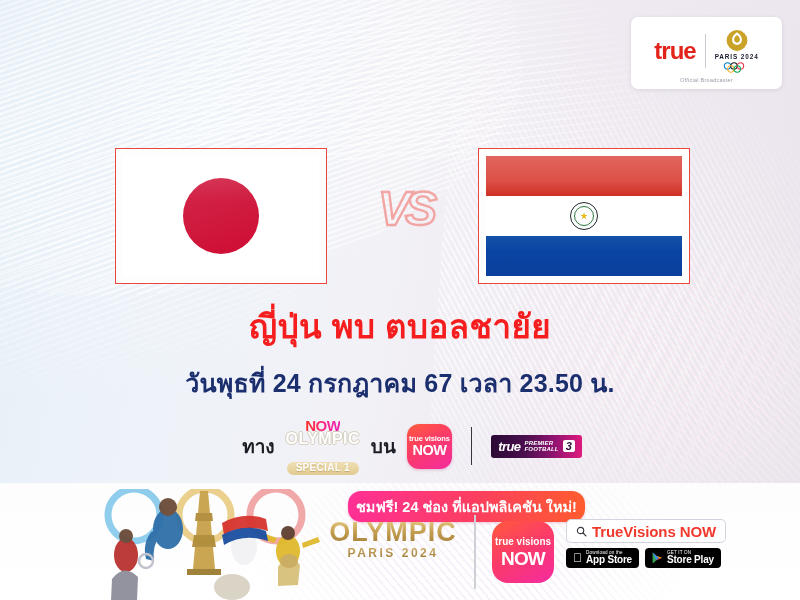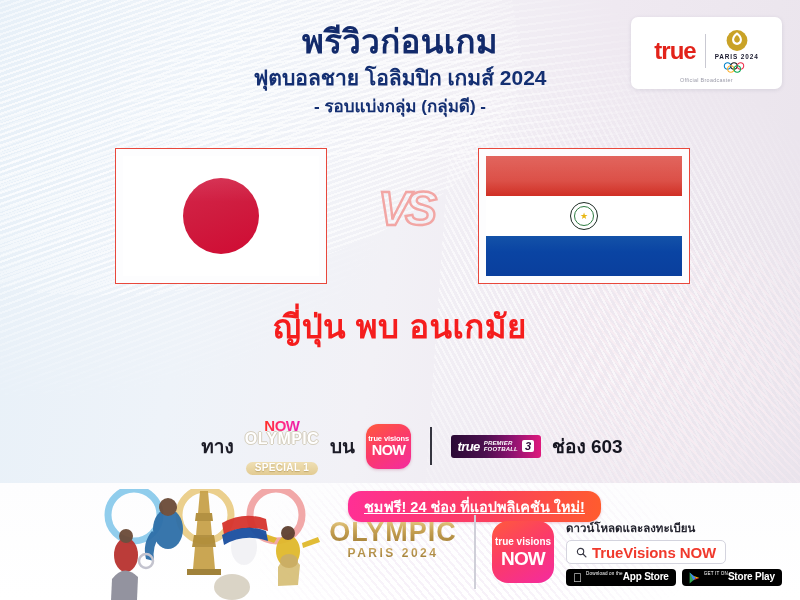--- a/index.html
+++ b/index.html
@@ -201,24 +201,23 @@
     background:repeating-linear-gradient(50deg,rgba(255,255,255,0) 0px,rgba(255,255,255,0) 4px,rgba(246,240,248,.9) 4px,rgba(246,240,248,.9) 6px);
     -webkit-mask-image:radial-gradient(ellipse at 50% 60%,#000 30%,transparent 75%);
             mask-image:radial-gradient(ellipse at 50% 60%,#000 30%,transparent 75%);
   }
   .collage{position:absolute;left:82px;bottom:0;width:255px;height:117px;}
   .collage-rings{position:absolute;left:18px;top:6px;width:210px;height:62px;opacity:.85;}
 
   .free-pill{
     position:absolute;left:348px;top:8px;
     background:linear-gradient(92deg,#ff2f95 0%,#fb3f5e 55%,#ff5c2e 100%);
-    border-radius:13px;padding:4px 16px;
+    border-radius:13px;padding:4px 8px;
     font-size:14.5px;font-weight:bold;color:#fff;white-space:nowrap;
     box-shadow:0 1px 3px rgba(200,60,110,.28);
-    text-decoration:underline;
   }
   .olympic-games{
     position:absolute;left:318px;top:36px;width:150px;text-align:center;line-height:1;
   }
   .og-l1,.og-l2{
     font-size:27px;font-weight:bold;letter-spacing:1px;
     background:linear-gradient(180deg,#e8cd88 0%,#c6a052 45%,#9f7b33 100%);
     -webkit-background-clip:text;background-clip:text;color:transparent;
   }
   .og-l2{margin-top:-3px;}
@@ -241,21 +240,21 @@
     display:inline-flex;align-items:center;gap:5px;
     border:1.4px solid #d4d4de;border-radius:5px;padding:2.5px 9px;background:#fff;
   }
   .mag{width:11px;height:11px;}
   .search-txt{font-size:15px;font-weight:bold;color:#f0392c;letter-spacing:-.1px;}
   .store-row{display:flex;gap:6px;margin-top:5px;}
   .store-badge{
     display:flex;align-items:center;gap:4px;background:#000;border-radius:4px;
     padding:2.5px 7px;
   }
-  .sb-txt{display:flex;line-height:1.05;}
+  .sb-txt{display:flex;flex-direction:column;line-height:1.05;}
   .sb-small{font-size:4.6px;color:#fff;letter-spacing:.15px;}
   .sb-big{font-size:10px;font-weight:bold;color:#fff;letter-spacing:-.2px;}
   .apple-g{font-size:12px;color:#fff;line-height:1;}
 </style>
 </head>
 <body>
 
 <div id="stage">
 
   <div class="bg-base"></div>
@@ -283,25 +282,20 @@
             <circle cx="37" cy="8" r="6.4" stroke="#ee334e"></circle>
             <circle cx="17.5" cy="14" r="6.4" stroke="#fcb131"></circle>
             <circle cx="30.5" cy="14" r="6.4" stroke="#00a651"></circle>
           </g>
         </svg>
       </div>
     </div>
     <div class="logo-sub">Official Broadcaster</div>
   </div>
 
-  <div class="title-wrap">
-    <div class="h-main">พรีวิวก่อนเกม</div>
-    <div class="h-sub1">ฟุตบอลชาย โอลิมปิก เกมส์ 2024</div>
-    <div class="h-sub2">- รอบแบ่งกลุ่ม (กลุ่มดี) -</div>
-  </div>
 
   <div class="flag-frame flag-left">
     <div class="flag-inner">
       <div class="jp-bg"></div>
       <div class="jp-disc"></div>
       <div class="jp-gloss"></div>
     </div>
   </div>
 
   <div class="vs-mark">VS</div>
@@ -313,21 +307,22 @@
       <div class="py-band py-blue"></div>
       <div class="py-emblem">
         <div class="py-emblem-in">
             <span class="py-star">★</span>
           </div>
       </div>
       <div class="jp-gloss"></div>
     </div>
   </div>
 
-  <div class="match-line">ญี่ปุ่น พบ อนเกมัย</div>
+  <div class="match-line">ญี่ปุ่น พบ ตบอลชายัย</div>
+  <div class="date-line">วันพุธที่ 24 กรกฎาคม 67 เวลา 23.50 น.</div>
 
   <div class="chan-row">
     <div class="chan-text">ทาง</div>
 
     <div class="now-oly">
       <div class="now-word">NOW</div>
       <div class="oly-word">OLYMPIC</div>
       <div class="spc-pill">SPECIAL 1</div>
     </div>
 
@@ -342,21 +337,20 @@
 
     <div class="tpf-badge">
       <div class="tpf-true">true</div>
       <div class="tpf-pf">
         <span>PREMIER</span>
         <span>FOOTBALL</span>
       </div>
       <div class="tpf-num">3</div>
     </div>
 
-    <div class="chan-num">ช่อง 603</div>
   </div>
 
   <div class="banner">
     <div class="banner-sheen"></div>
 
     <div class="collage">
       <svg class="collage-rings" viewBox="0 0 210 62">
         <g fill="none" stroke-width="7">
           <circle cx="34" cy="26" r="26" stroke="#7ec5ea"></circle>
           <circle cx="105" cy="26" r="26" stroke="#e8c87a"></circle>
@@ -399,21 +393,20 @@
     </div>
 
     <div class="banner-div"></div>
 
     <div class="banner-tvnow">
       <div class="btv-t1">true visions</div>
       <div class="btv-t2">NOW</div>
     </div>
 
     <div class="dl-block">
-      <div class="dl-label">ดาวน์โหลดและลงทะเบียน</div>
       <div class="search-box">
         <svg class="mag" viewBox="0 0 16 16">
           <circle cx="6.6" cy="6.6" r="4.6" fill="none" stroke="#3a3a46" stroke-width="1.7"></circle>
           <line x1="10.2" y1="10.2" x2="14.4" y2="14.4" stroke="#3a3a46" stroke-width="1.9" stroke-linecap="round"></line>
         </svg>
         <span class="search-txt">TrueVisions NOW</span>
       </div>
       <div class="store-row">
         <div class="store-badge">
           <span class="apple-g"></span>

